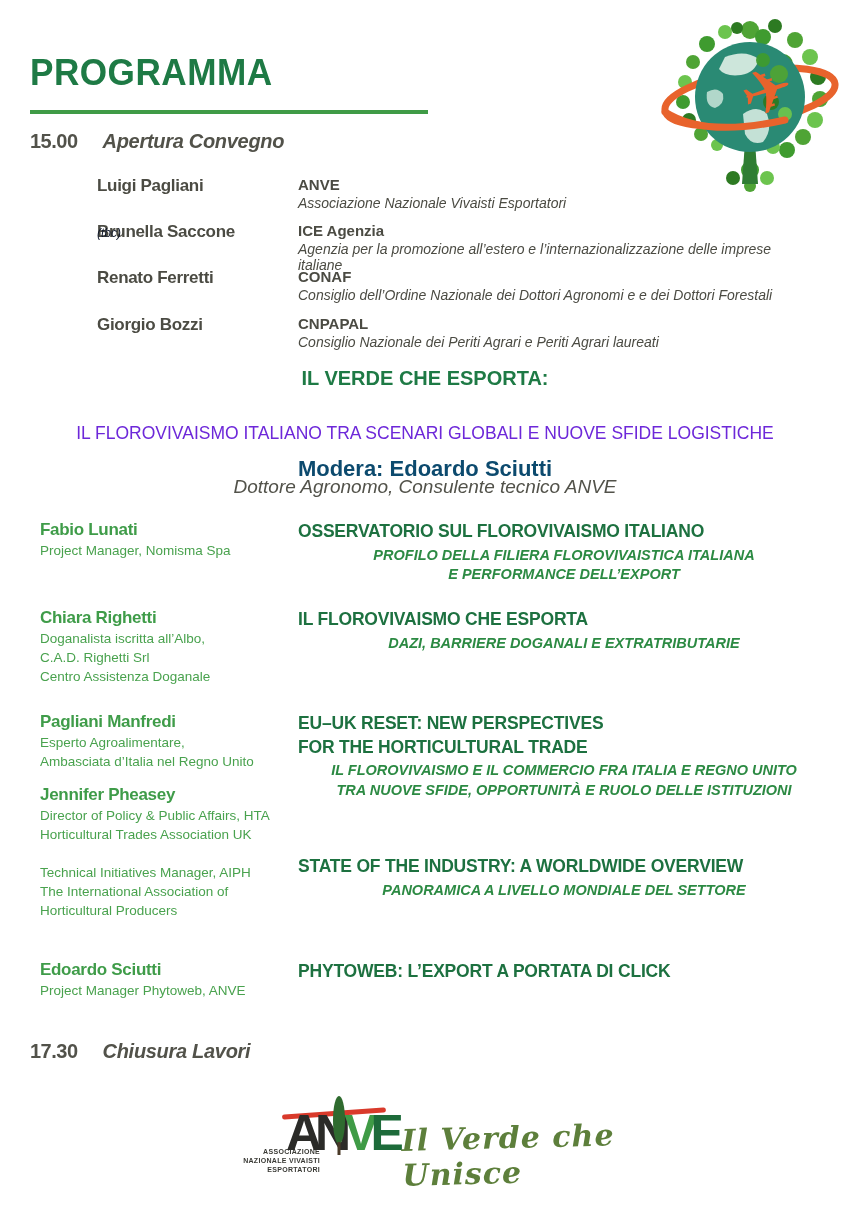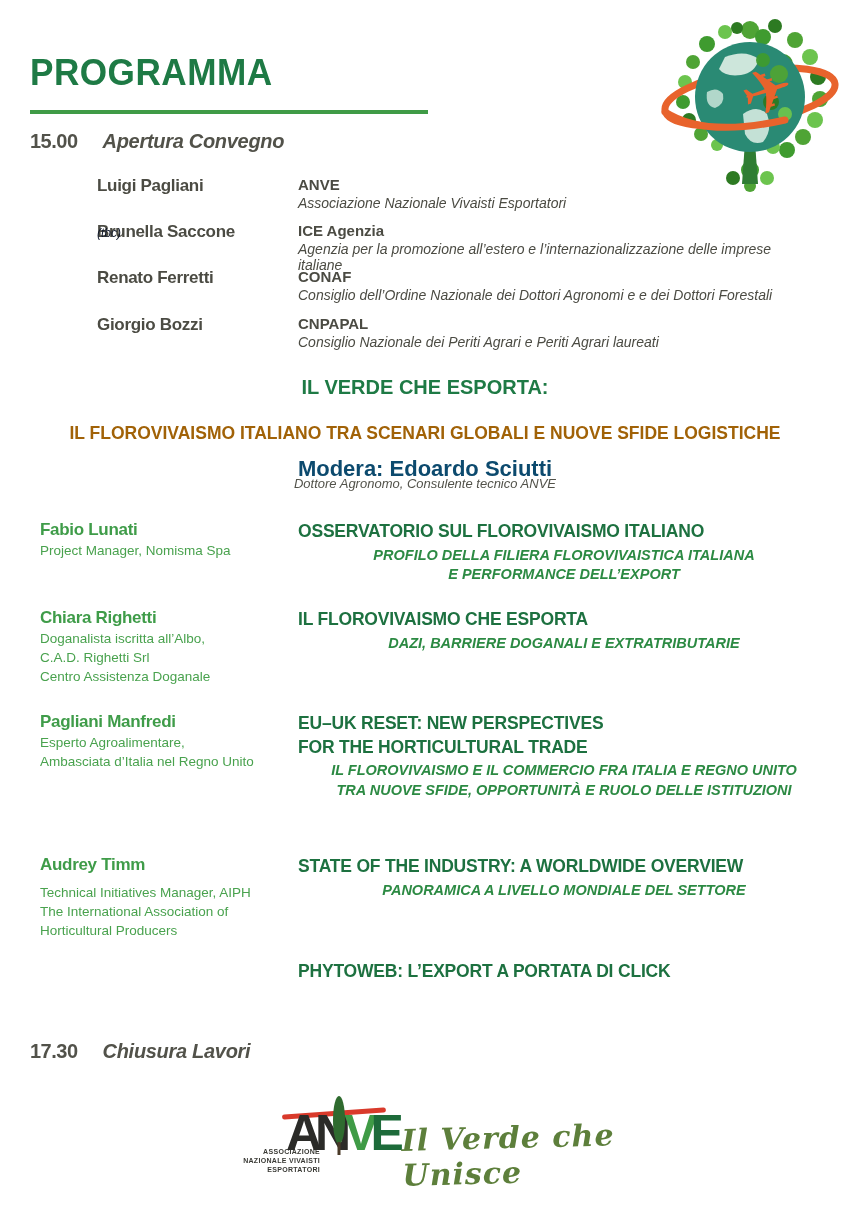--- a/index.html
+++ b/index.html
@@ -30,24 +30,24 @@
   
   .speaker-row { position:absolute; left:97px; width:720px; }
   .sp-name { position:absolute; left:0; top:0; width:195px; font-size:17px; font-weight:bold; color:#4b4b43; letter-spacing:-0.3px; }
   .sp-note { position:absolute; left:0; top:4px; font-size:12px; font-style:italic; color:#0f172a; }
   .sp-org  { position:absolute; left:201px; top:0; width:500px; font-size:15px; font-weight:bold; color:#4b4b43; }
   .sp-desc { position:absolute; left:201px; top:19px; width:510px; font-size:14px; font-style:italic; color:#4b4b43; }
   .r1 { top:176px; } .r2 { top:222px; } .r3 { top:268px; } .r4 { top:315px; }
 
   
   .conf { position:absolute; left:0; top:0; width:850px; text-align:center; }
-  .conf-line1 { position:absolute; top:376px; width:100%; font-size:20px; font-weight:bold; color:#1e7a45; }
-  .conf-line2 { position:absolute; top:423px; width:100%; font-size:17.5px; font-weight:bold; color:#a16207; }
+  .conf-line1 { position:absolute; top:367px; width:100%; font-size:20px; font-weight:bold; color:#1e7a45; }
+  .conf-line2 { position:absolute; top:423px; width:100%; font-size:17.5px; font-weight:normal; color:#6d28d9; }
   .conf-mod   { position:absolute; top:456px; width:100%; font-size:22px; font-weight:bold; color:#0c4a6e; }
-  .conf-modrole { position:absolute; top:476px; width:100%; font-size:13px; font-style:italic; color:#52524a; }
+  .conf-modrole { position:absolute; top:476px; width:100%; font-size:19px; font-style:italic; color:#52524a; }
 
   
   .session { position:absolute; left:40px; width:790px; }
   .s1 { top:520px; } .s2 { top:608px; } .s3 { top:712px; } .s4 { top:855px; } .s5 { top:960px; }
   .sess-left { position:absolute; left:0; top:0; width:252px; }
   .sess-right { position:absolute; left:258px; top:0; width:532px; }
   .g-name { font-size:17px; font-weight:bold; color:#3f9c49; letter-spacing:-0.3px; }
   .g-role { font-size:13.5px; color:#49a24e; line-height:1.4; margin-top:2px; }
   .g-role-gap { margin-top:9px; }
   .speaker-block + .speaker-block { margin-top:13px; }
@@ -196,47 +196,53 @@
     </div>
   </div>
 
   <div class="session s3">
     <div class="sess-left">
       <div class="speaker-block">
         <div class="g-name">Pagliani Manfredi</div>
         <div class="g-role ml">Esperto Agroalimentare,
 Ambasciata d’Italia nel Regno Unito</div>
       </div>
+      <div class="speaker-block">
+        <div class="g-name">Jennifer Pheasey</div>
+        <div class="g-role ml">Director of Policy &amp; Public Affairs, HTA
+Horticultural Trades Association UK</div>
+      </div>
     </div>
     <div class="sess-right">
       <div class="sess-title ml">EU–UK RESET: NEW PERSPECTIVES
 FOR THE HORTICULTURAL TRADE</div>
       <div class="sess-sub ml">IL FLOROVIVAISMO E IL COMMERCIO FRA ITALIA E REGNO UNITO
 TRA NUOVE SFIDE, OPPORTUNITÀ E RUOLO DELLE ISTITUZIONI</div>
     </div>
   </div>
 
   <div class="session s4">
     <div class="sess-left">
       <div class="speaker-block">
-        <div class="g-name">Audrey Timm</div>
         <div class="g-role g-role-gap ml">Technical Initiatives Manager,  AIPH
 The International Association of
 Horticultural Producers</div>
       </div>
     </div>
     <div class="sess-right">
       <div class="sess-title ml">STATE OF THE INDUSTRY: A WORLDWIDE OVERVIEW</div>
       <div class="sess-sub ml">PANORAMICA A LIVELLO MONDIALE DEL SETTORE</div>
     </div>
   </div>
 
   <div class="session s5">
     <div class="sess-left">
       <div class="speaker-block">
+        <div class="g-name">Edoardo Sciutti</div>
+        <div class="g-role ml">Project Manager Phytoweb, ANVE</div>
       </div>
     </div>
     <div class="sess-right">
       <div class="sess-title ml">PHYTOWEB: L’EXPORT A PORTATA DI CLICK</div>
       <div class="sess-sub ml"></div>
     </div>
   </div>
 
   <div class="time-row row-closing">
     <span class="time">17.30</span>

